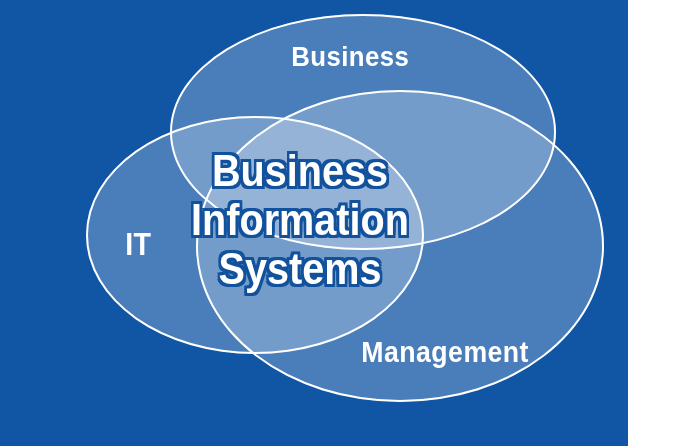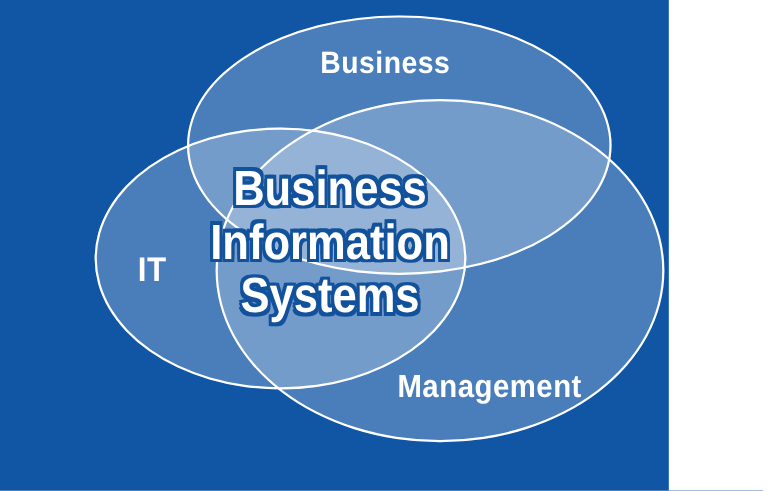--- a/index.html
+++ b/index.html
@@ -6,20 +6,21 @@
     margin: 0;
     padding: 0;
     font-family: "Liberation Sans", sans-serif;
   }
   .stage {
     position: relative;
     width: 608px;
     height: 446px;
     background: var(--background, #1156a5);
     overflow: hidden;
+    padding-left: 20px;
   }
   
   .venn-fill {
     position: absolute;
     border-radius: 50%;
     background: var(--ellipse-fill, rgba(255,255,255,0.24));
   }
   
   .venn-ring {
     position: absolute;

